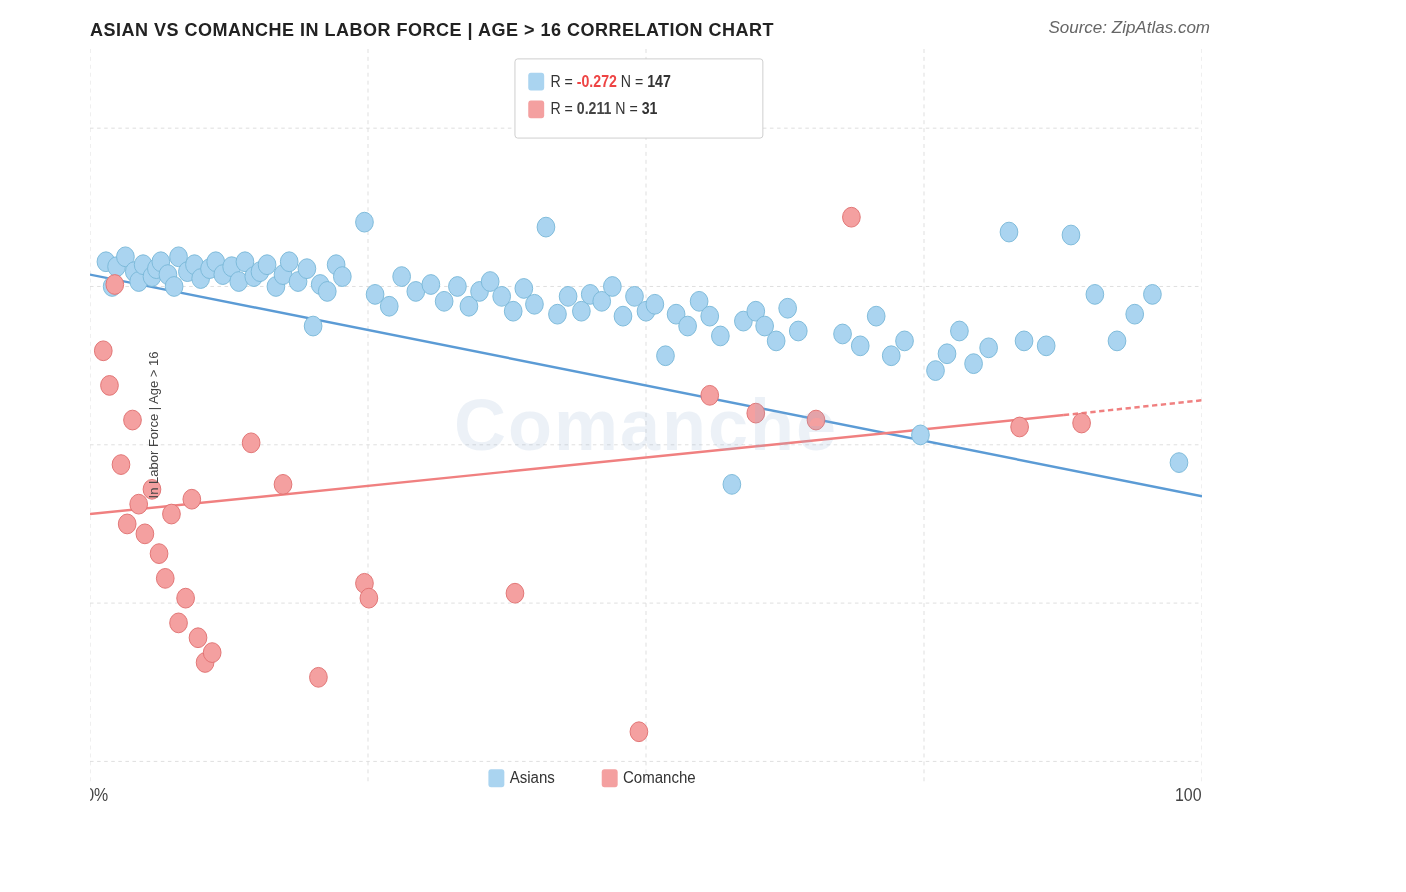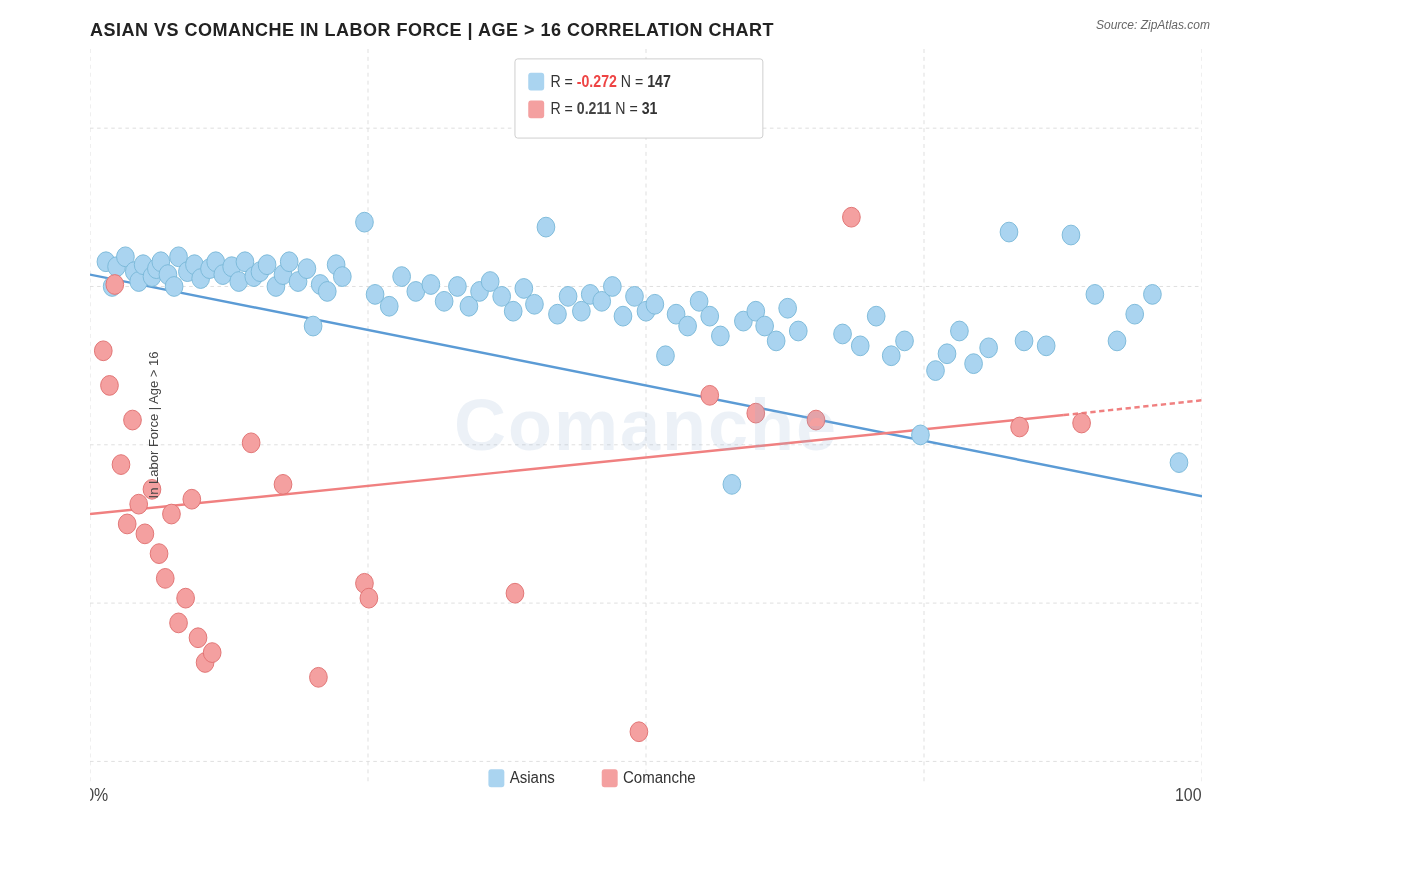--- a/index.html
+++ b/index.html
@@ -22,21 +22,21 @@
       font-weight: bold;
       color: #222;
       letter-spacing: 0.5px;
       margin-bottom: 8px;
       text-transform: uppercase;
     }
     .source-label {
       position: absolute;
       top: 18px;
       right: 20px;
-      font-size: 12px;
+      font-size: 17px;
       color: #666;
       font-style: italic;
     }
     .chart-area {
       position: relative;
       width: 100%;
       height: calc(100% - 40px);
     }
     svg.main-chart {
       width: 100%;

